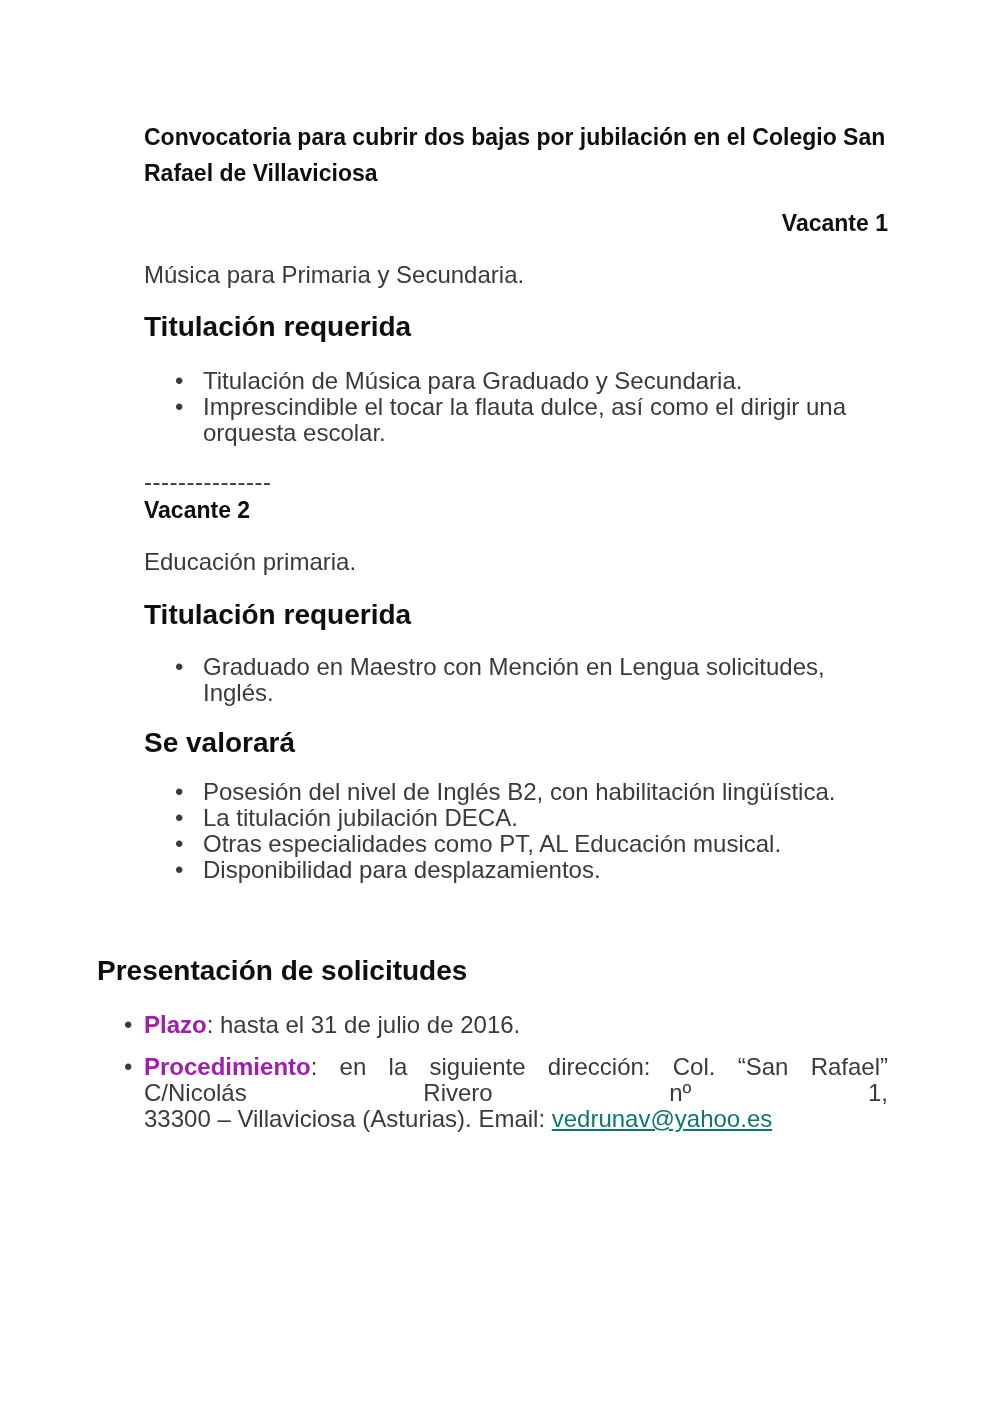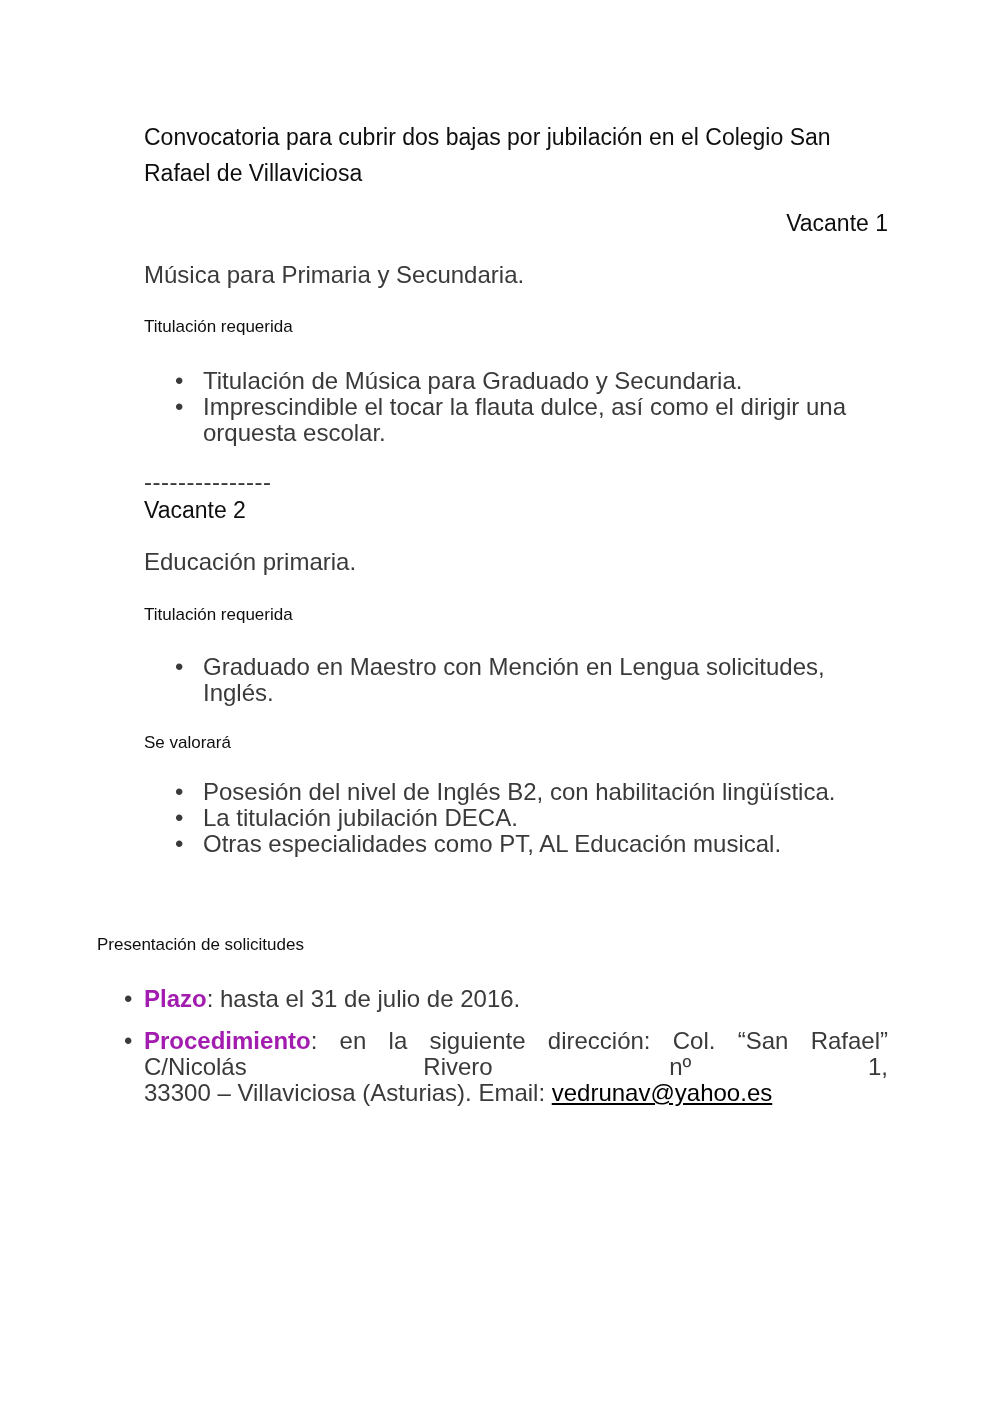--- a/index.html
+++ b/index.html
@@ -14,24 +14,24 @@
     background: #ffffff;
     overflow: hidden;
   }
   .content {
     margin-left: 97px;
     padding-top: 119px;
     width: 806px;
   }
   .main { margin-left: 47px; width: 744px; }
 
-  h1, h2, h3 { margin: 0; color: #0e0e0e; font-weight: 400; }
+  h1, h2, h3 { margin: 0; color: #0e0e0e; font-weight: 700; }
   h1.doc-title { font-size: 23px; line-height: 36px; }
   h2.vacante { font-size: 23px; line-height: 30px; }
-  h3.sub { font-size: 17px; line-height: 28px; }
+  h3.sub { font-size: 28px; line-height: 28px; }
 
   p, li { color: #3a3a3a; font-size: 24px; line-height: 26px; }
   p { margin: 0; }
 
   .m-vacante1 { margin-top: 17px; text-align: right; }
   .m-desc1 { margin-top: 24px; }
   .m-req1 { margin-top: 25px; }
   .m-ul1 { margin-top: 27px; }
   .m-dashes { margin-top: 23px; letter-spacing: 0.5px; }
   .m-vacante2 { }
@@ -100,38 +100,39 @@
       <ul class="m-ul2">
         <li>Graduado en Maestro con Mención en Lengua solicitudes, Inglés.</li>
       </ul>
 
       <h3 class="sub m-valued">Se valorará</h3>
 
       <ul class="m-ul3">
         <li>Posesión del nivel de Inglés B2, con habilitación lingüística.</li>
         <li>La titulación jubilación DECA.</li>
         <li>Otras especialidades como PT, AL Educación musical.</li>
+        <li>Disponibilidad para desplazamientos.</li>
       </ul>
 
     </div>
 
     <div class="bottom">
 
       <h3 class="sub m-subm">Presentación de solicitudes</h3>
 
       <ul class="m-ul4">
         <li>
           <b>Plazo</b><span>: hasta el 31 de julio de 2016.</span>
         </li>
         <li>
           <div class="jline">
             <b>Procedimiento</b><span>: en la siguiente dirección: Col. “San Rafael” C/Nicolás Rivero nº 1,</span>
           </div>
           <div>
-            <span>33300 – Villaviciosa (Asturias). Email: </span><a href="#" class="email-link" style="color: #000000;">vedrunav@yahoo.es</a>
+            <span>33300 – Villaviciosa (Asturias). Email: </span><a href="#" class="email-link" style="color: #0f766e;">vedrunav@yahoo.es</a>
           </div>
         </li>
       </ul>
 
     </div>
 
   </div>
 </div>
 
 </body></html>

